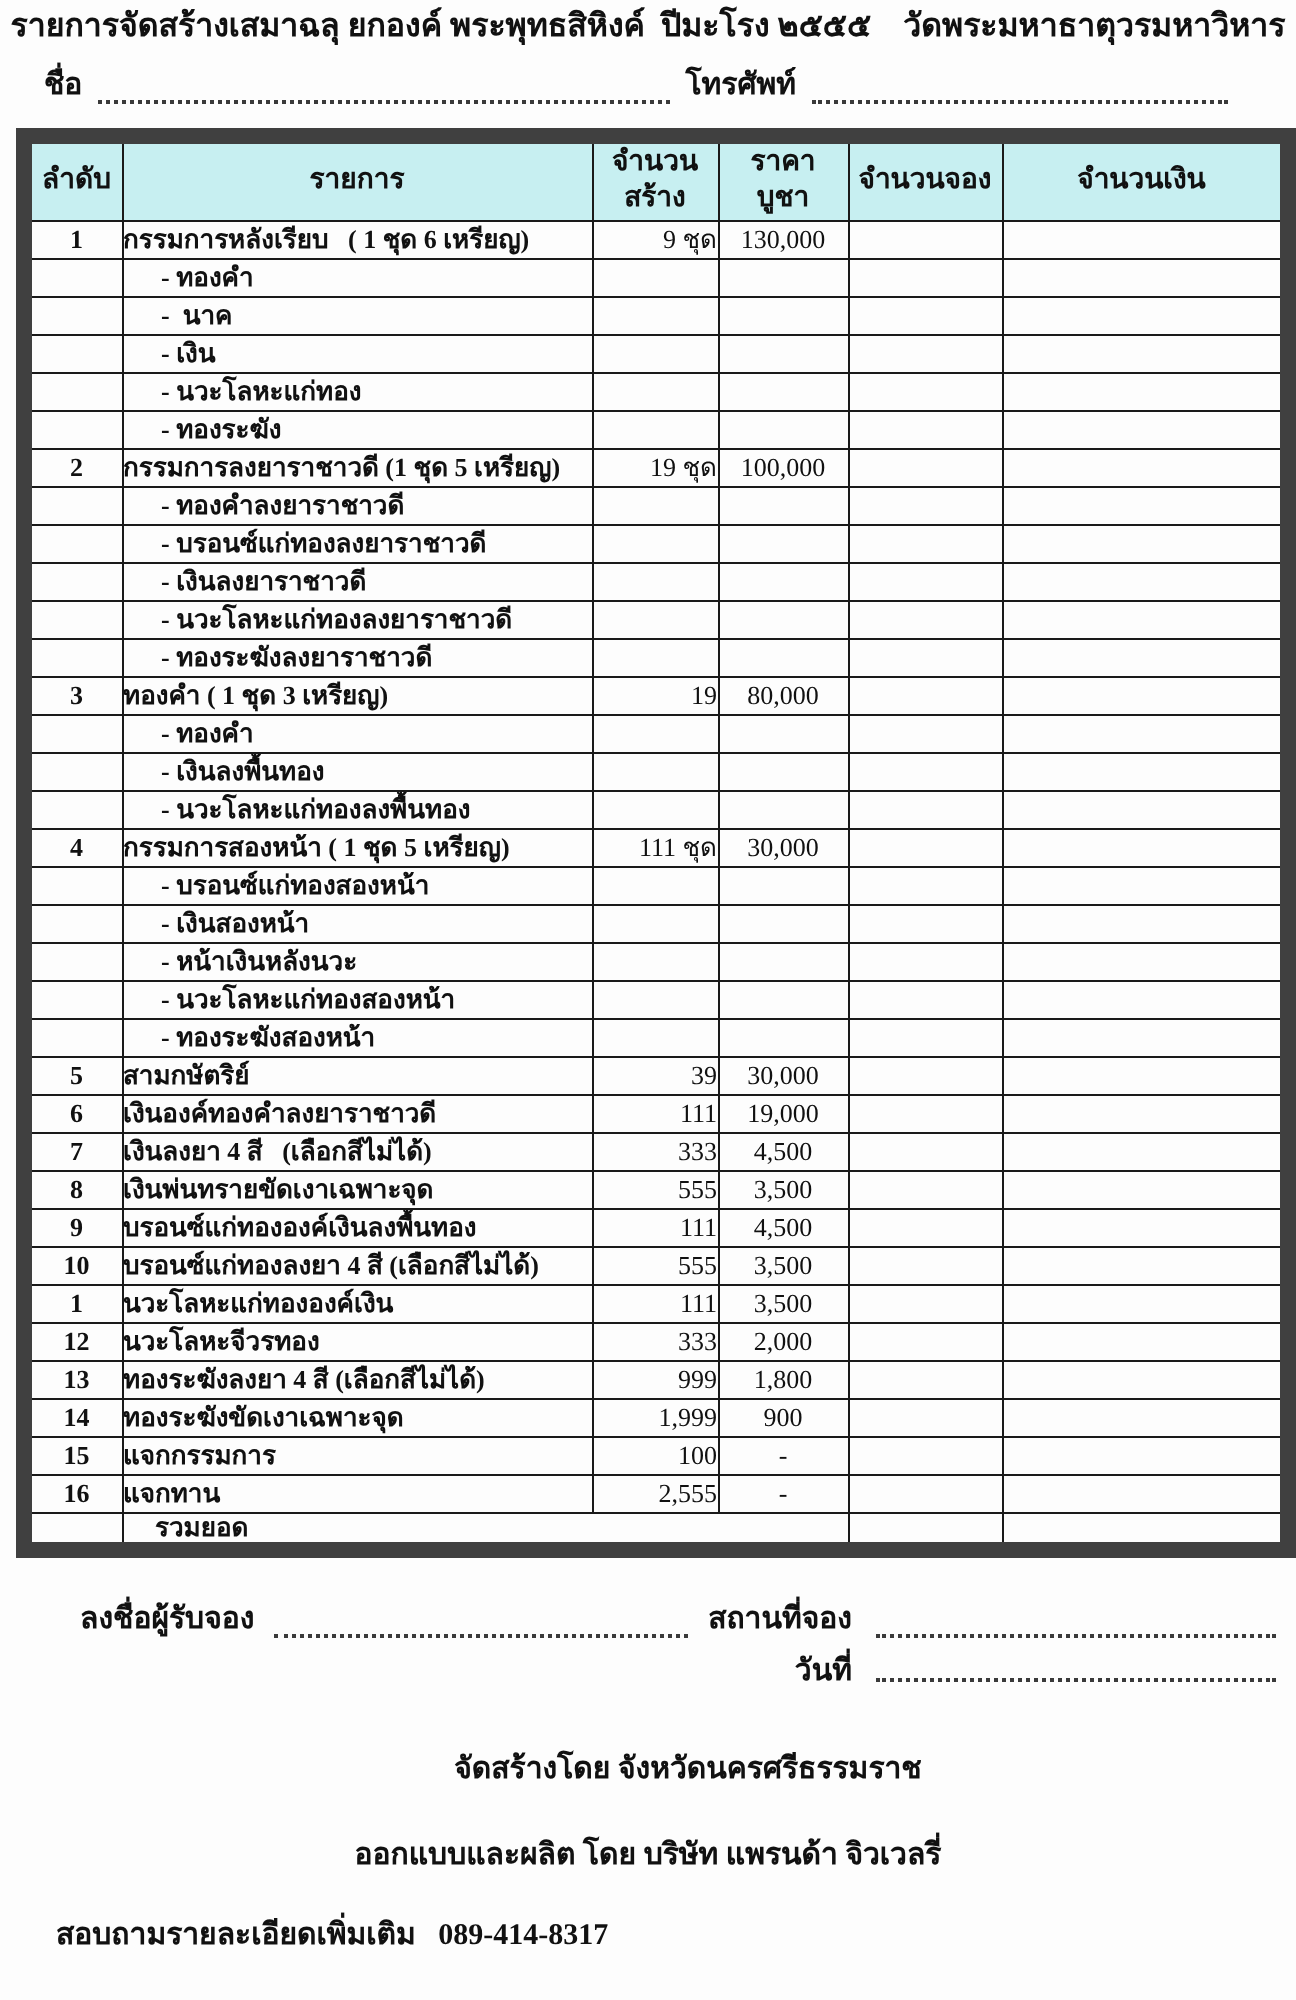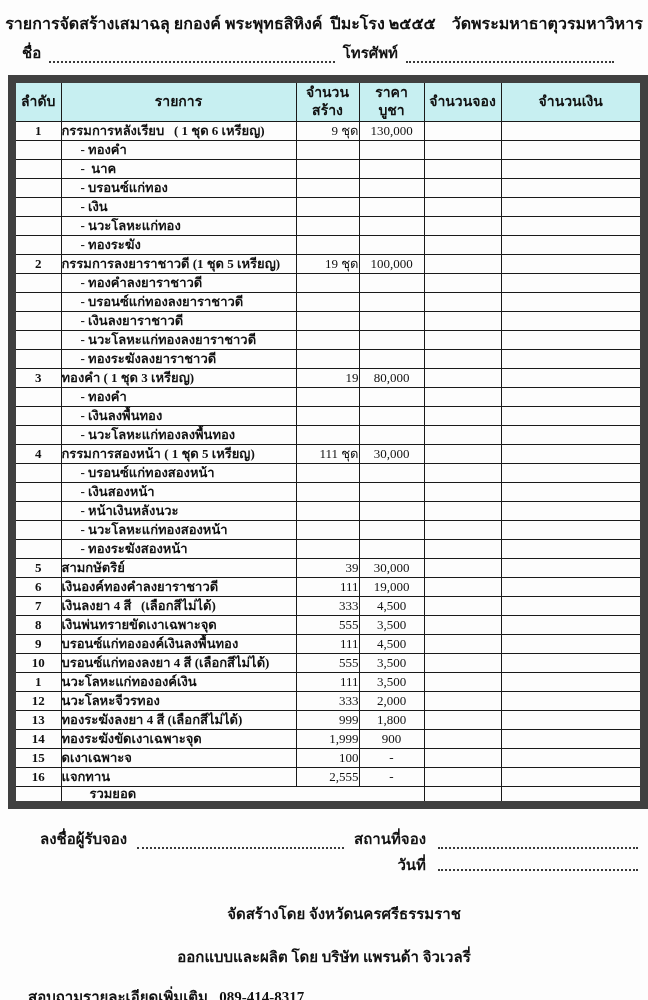--- a/index.html
+++ b/index.html
@@ -7,21 +7,20 @@
   .page {
     position:relative;
     width:648px; height:1000px;
     margin:0 auto;
     background:#fdfdfd;
     color:#111;
     font-family:"Liberation Serif","DejaVu Serif",serif;
     overflow:hidden;
   }
   .title {
-    padding-top:11px;
     text-align:center;
     font-size:16px;
     font-weight:bold;
     white-space:pre-wrap;
   }
   .name-line {
     display:flex;
     align-items:flex-end;
     margin:7px 34px 0 22px;
     font-size:15px;
@@ -59,21 +58,21 @@
   table.order td {
     height:19px;
     font-size:13px;
     line-height:14px;
     vertical-align:middle;
     padding:0;
   }
   td.c-no { text-align:center; font-weight:bold; font-size:12.5px; }
   td.c-label { text-align:left; padding-left:5px; font-weight:bold; white-space:pre; }
   td.c-label.sub { padding-left:19px; font-weight:bold; }
-  td.c-label.total-label { padding-left:28px; }
+  td.c-label.total-label { padding-left:16px; }
   td.c-qty { text-align:right; padding-right:3px; }
   td.c-price { text-align:center; padding-right:8px; }
   .sign-block { margin:20px 10px 4px 40px; font-size:15px; font-weight:bold; }
   .sign-row { display:flex; align-items:flex-end; height:22px; }
   .sign-row .dots1 { flex:1; margin:0 10px 2px 10px; }
   .sign-row .dots2 { width:200px; margin:0 0 2px 12px; }
   .date-row { display:flex; align-items:center; justify-content:flex-end; height:22px; margin-top:3px; }
   .date-row .dots3 { width:200px; margin:0 0 2px 12px; }
   .center-line { text-align:center; font-size:15px; font-weight:bold; }
   .made-by { margin-top:26px;padding-left:40px; }
@@ -135,28 +134,20 @@
         <tr>
           <td class="c-no"></td>
           <td class="c-label sub">-  นาค</td>
           <td class="c-qty"></td>
           <td class="c-price"></td>
           <td class="c-book"></td>
           <td class="c-amount"></td>
         </tr>
         <tr>
           <td class="c-no"></td>
-          <td class="c-label sub">- บรอนซ์แก่ทอง</td>
-          <td class="c-qty"></td>
-          <td class="c-price"></td>
-          <td class="c-book"></td>
-          <td class="c-amount"></td>
-        </tr>
-        <tr>
-          <td class="c-no"></td>
           <td class="c-label sub">- เงิน</td>
           <td class="c-qty"></td>
           <td class="c-price"></td>
           <td class="c-book"></td>
           <td class="c-amount"></td>
         </tr>
         <tr>
           <td class="c-no"></td>
           <td class="c-label sub">- นวะโลหะแก่ทอง</td>
           <td class="c-qty"></td>
@@ -375,21 +366,21 @@
         <tr>
           <td class="c-no">14</td>
           <td class="c-label">ทองระฆังขัดเงาเฉพาะจุด</td>
           <td class="c-qty">1,999</td>
           <td class="c-price">900</td>
           <td class="c-book"></td>
           <td class="c-amount"></td>
         </tr>
         <tr>
           <td class="c-no">15</td>
-          <td class="c-label">ดเงาเฉพาะจ</td>
+          <td class="c-label">แจกกรรมการ</td>
           <td class="c-qty">100</td>
           <td class="c-price">-</td>
           <td class="c-book"></td>
           <td class="c-amount"></td>
         </tr>
         <tr>
           <td class="c-no">16</td>
           <td class="c-label">แจกทาน</td>
           <td class="c-qty">2,555</td>
           <td class="c-price">-</td>

